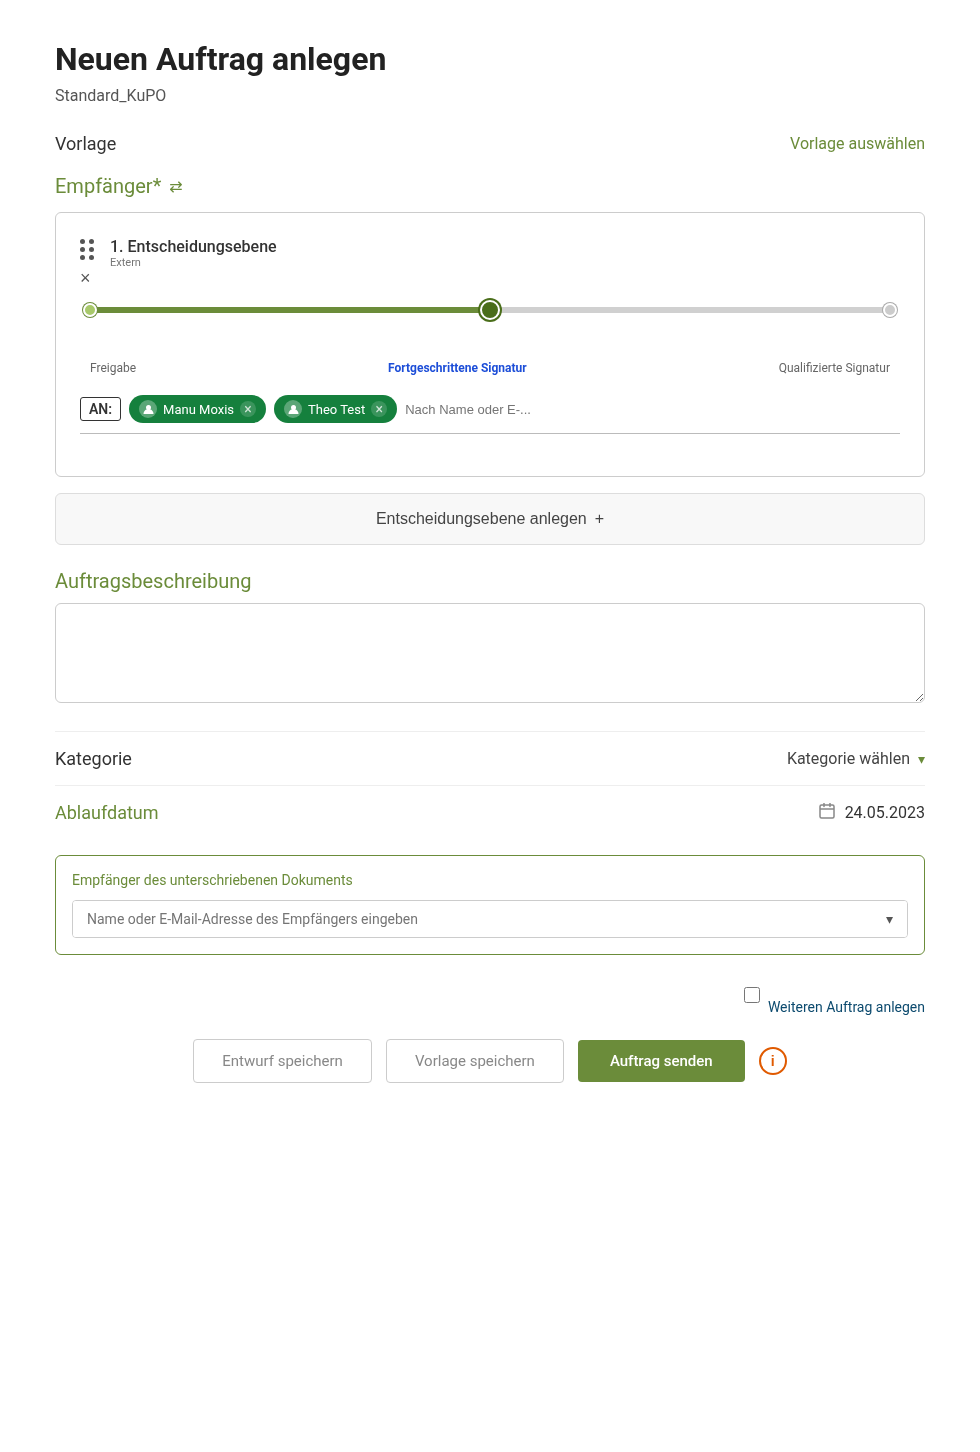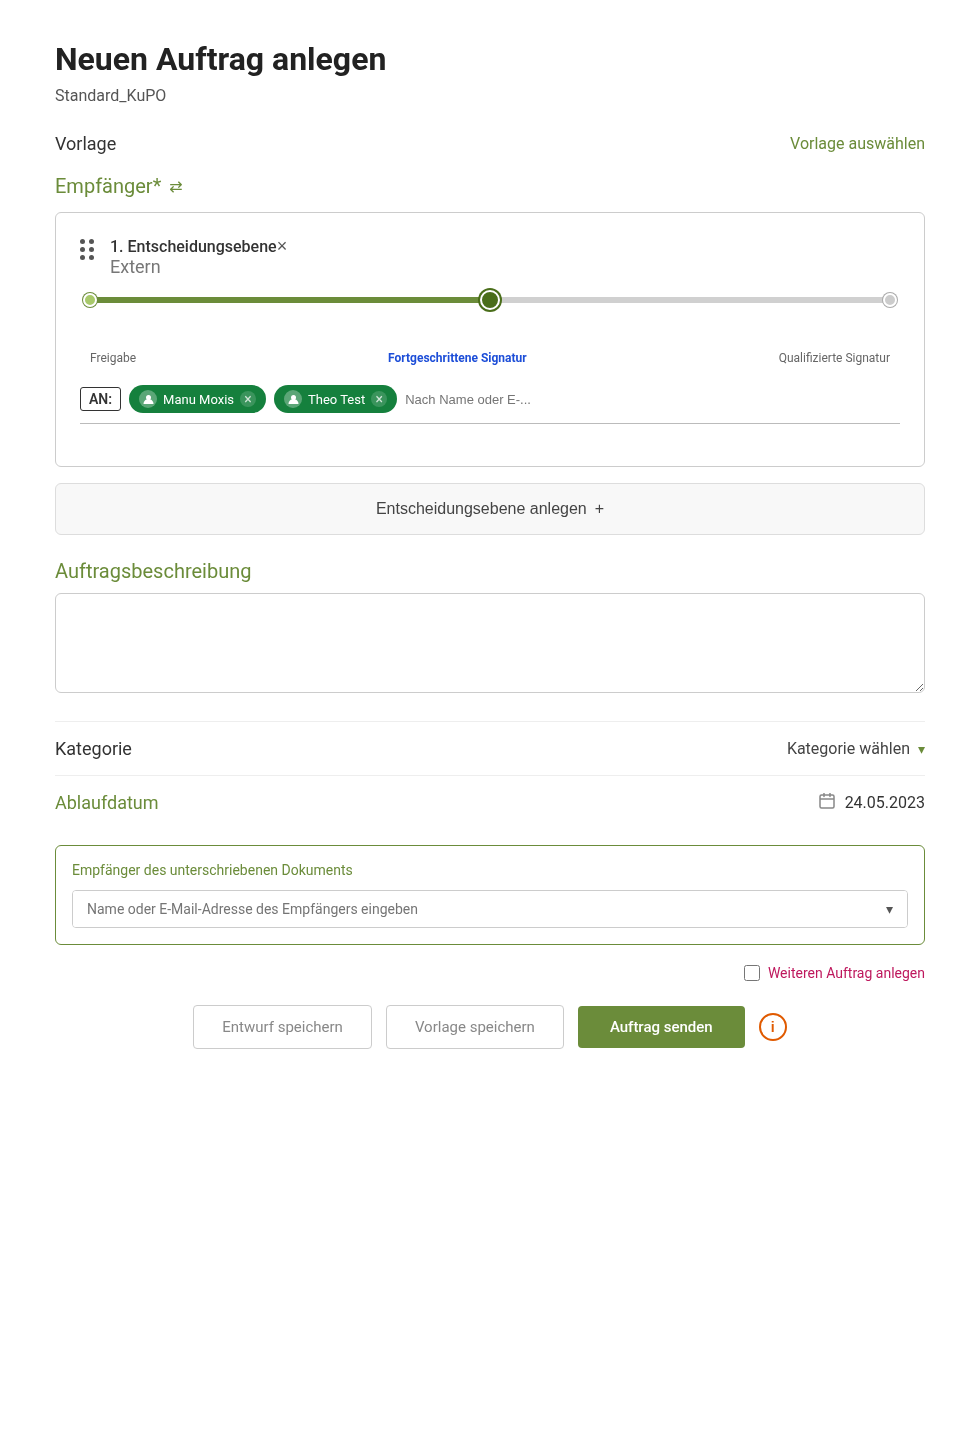--- a/index.html
+++ b/index.html
@@ -60,22 +60,24 @@
 
     .card {
       border: 1px solid #ccc;
       border-radius: 6px;
       padding: 24px;
       margin-bottom: 16px;
     }
 
     .card-header {
       display: flex;
+      justify-content: space-between;
       align-items: flex-start;
       margin-bottom: 20px;
+      flex-direction: column;
     }
 
     .card-header-left {
       display: flex;
       align-items: flex-start;
       gap: 16px;
     }
 
     .drag-handle {
       display: flex;
@@ -97,21 +99,21 @@
       border-radius: 50%;
     }
 
     .card-title-block .title {
       font-size: 16px;
       font-weight: 500;
       color: #333;
     }
 
     .card-title-block .subtitle-small {
-      font-size: 18px;
+      font-size: 11px;
       color: #777;
     }
 
     .close-btn {
       cursor: pointer;
       font-size: 18px;
       color: #555;
       background: none;
       border: none;
       line-height: 1;
@@ -414,21 +416,22 @@
     .checkbox-row {
       display: flex;
       justify-content: flex-end;
       align-items: center;
       gap: 8px;
       margin-bottom: 24px;
     }
 
     .checkbox-label {
       font-size: 14px;
-      color: #be185d;
+      color: #0c4a6e;
+      margin-top: 24px;
     }
 
     .checkbox {
       width: 16px;
       height: 16px;
       border: 1px solid #bbb;
       border-radius: 2px;
       background: #fff;
       cursor: pointer;
     }

